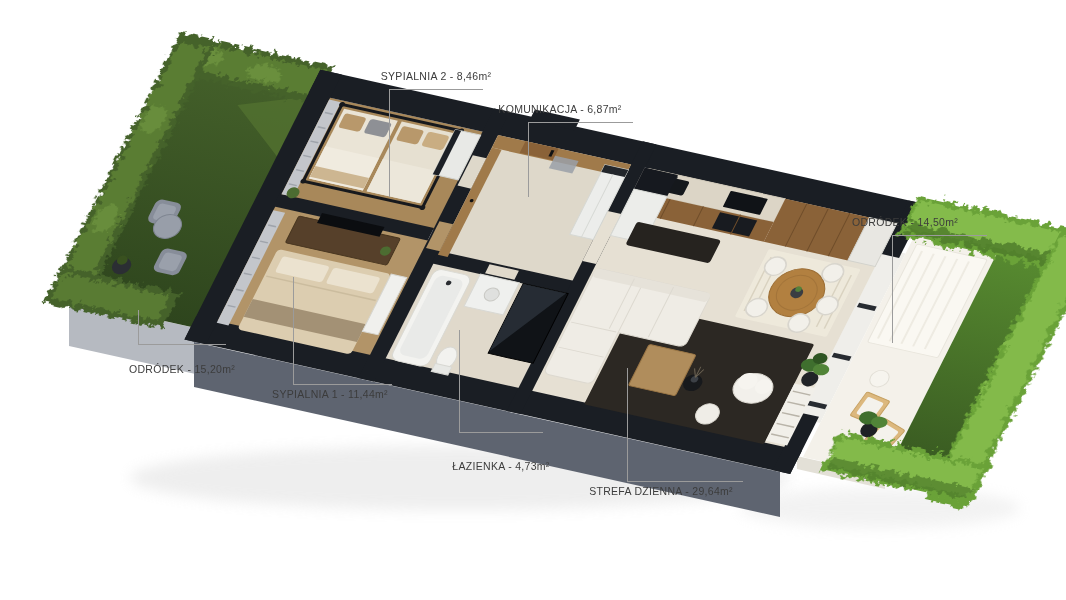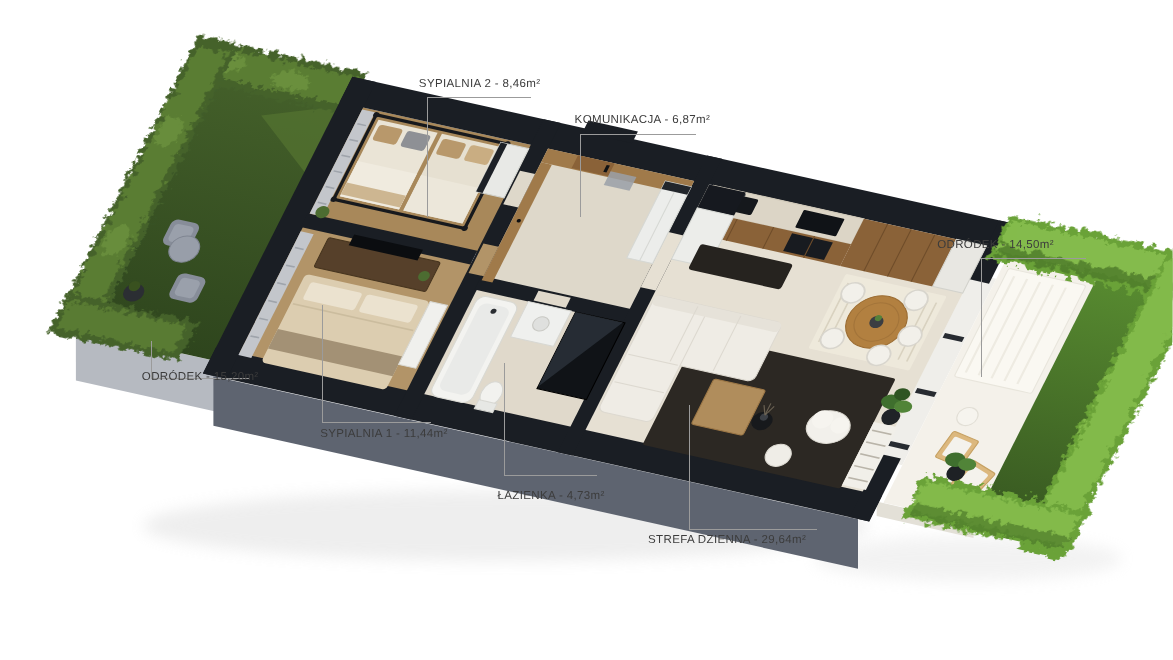--- a/index.html
+++ b/index.html
@@ -288,19 +288,19 @@
     <path class="leader" d="M528 197 V122 H633"></path>
     <path class="leader" d="M892 343 V235 H987"></path>
     <path class="leader" d="M138 310 V344 H226"></path>
     <path class="leader" d="M293 277 V384 H392"></path>
     <path class="leader" d="M459 330 V432 H543"></path>
     <path class="leader" d="M627 368 V481 H743"></path>
   </g>
 </svg>
 
 <div class="lbl" style="left:436px;top:70px">SYPIALNIA 2 - 8,46m²</div>
-<div class="lbl" style="left:584px;top:103px">KOMUNIKACJA - 6,87m²</div>
+<div class="lbl" style="left:560px;top:103px">KOMUNIKACJA - 6,87m²</div>
 <div class="lbl" style="left:905px;top:216px">ODRÓDEK - 14,50m²</div>
-<div class="lbl" style="left:182px;top:336px">ODRÓDEK - 15,20m²</div>
-<div class="lbl" style="left:349px;top:388px">SYPIALNIA 1 - 11,44m²</div>
-<div class="lbl" style="left:501px;top:445px">ŁAZIENKA - 4,73m²</div>
+<div class="lbl" style="left:182px;top:363px">ODRÓDEK - 15,20m²</div>
+<div class="lbl" style="left:330px;top:388px">SYPIALNIA 1 - 11,44m²</div>
+<div class="lbl" style="left:501px;top:460px">ŁAZIENKA - 4,73m²</div>
 <div class="lbl" style="left:661px;top:485px">STREFA DZIENNA - 29,64m²</div>
 </div>
 
 </body></html>

